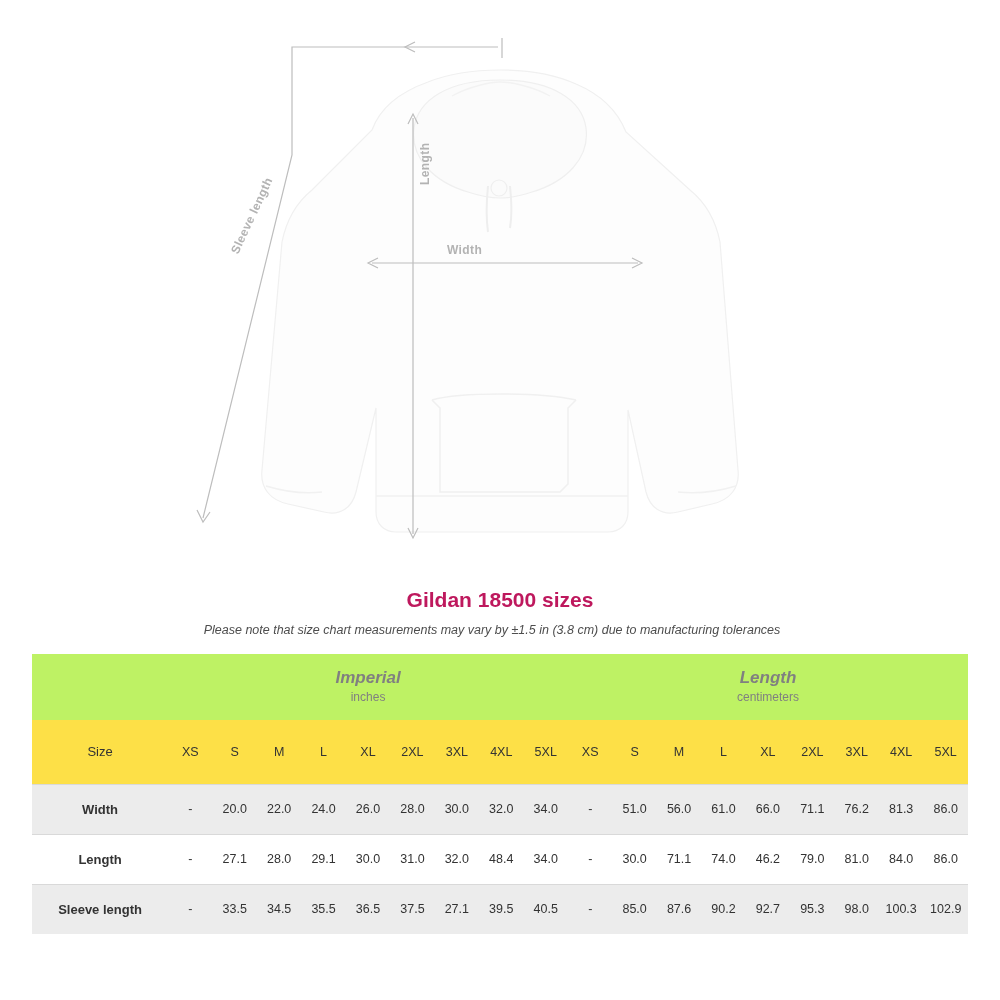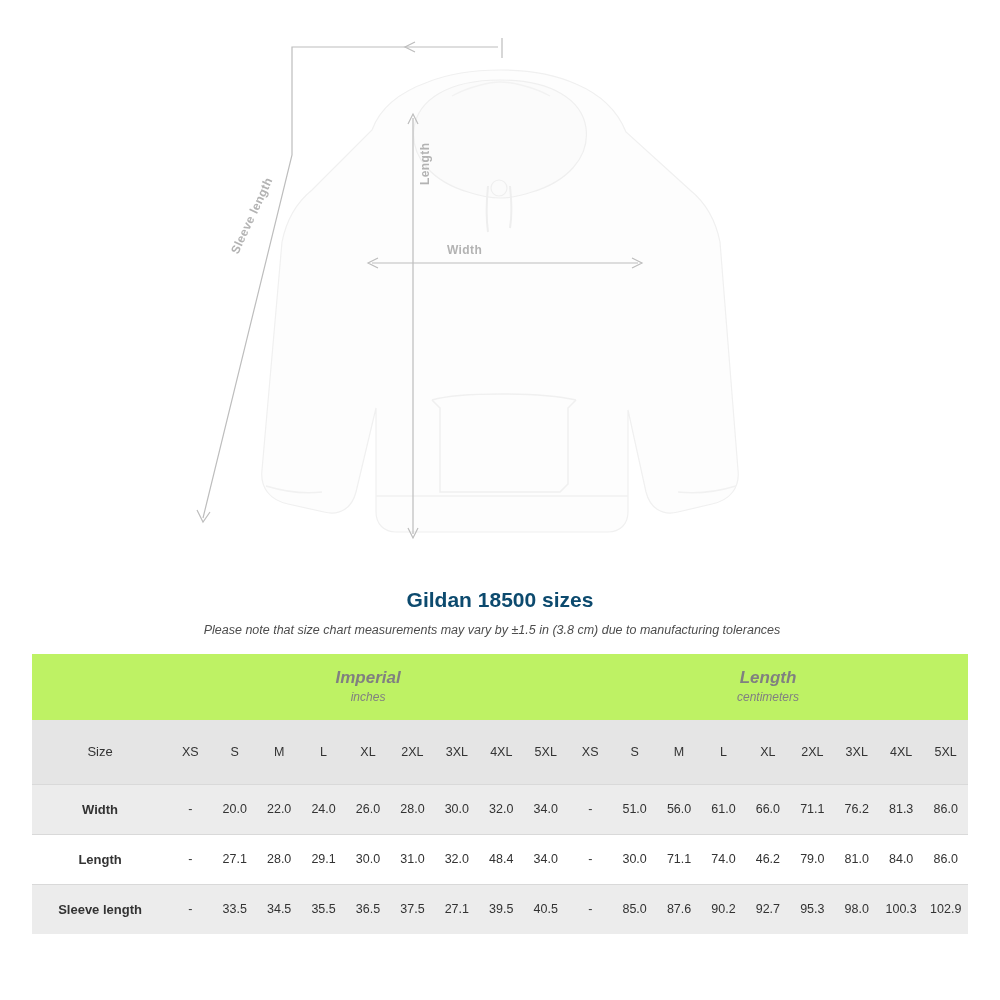--- a/index.html
+++ b/index.html
@@ -48,21 +48,21 @@
   }
 
   
   .title-block {
     text-align: center;
     margin-top: 18px;
   }
   .chart-title {
     font-size: 21px;
     font-weight: bold;
-    color: #0c4a6e;
+    color: #be185d;
     margin: 0;
   }
   .chart-note {
     font-size: 12.5px;
     font-style: italic;
     color: #4d4d4d;
     margin: 11px 16px 0 0;
   }
 
   
@@ -89,27 +89,26 @@
   }
   .sys-name {
     font-size: 17px;
     font-style: italic;
     font-weight: bold;
     color: #808080;
     line-height: 1.25;
   }
   .sys-unit {
     font-size: 12px;
-    font-style: italic;
     color: #808080;
     line-height: 1.6;
   }
   .hdr-row td {
     height: 64px;
-    background: #e5e5e5;
+    background: #fde047;
     font-weight: bold;
     color: #333333;
     font-size: 13px;
   }
   .hdr-row td.rowlabel { font-size: 13px; }
   .data-row td {
     height: 50px;
     font-size: 12.5px;
     color: #333333;
   }

